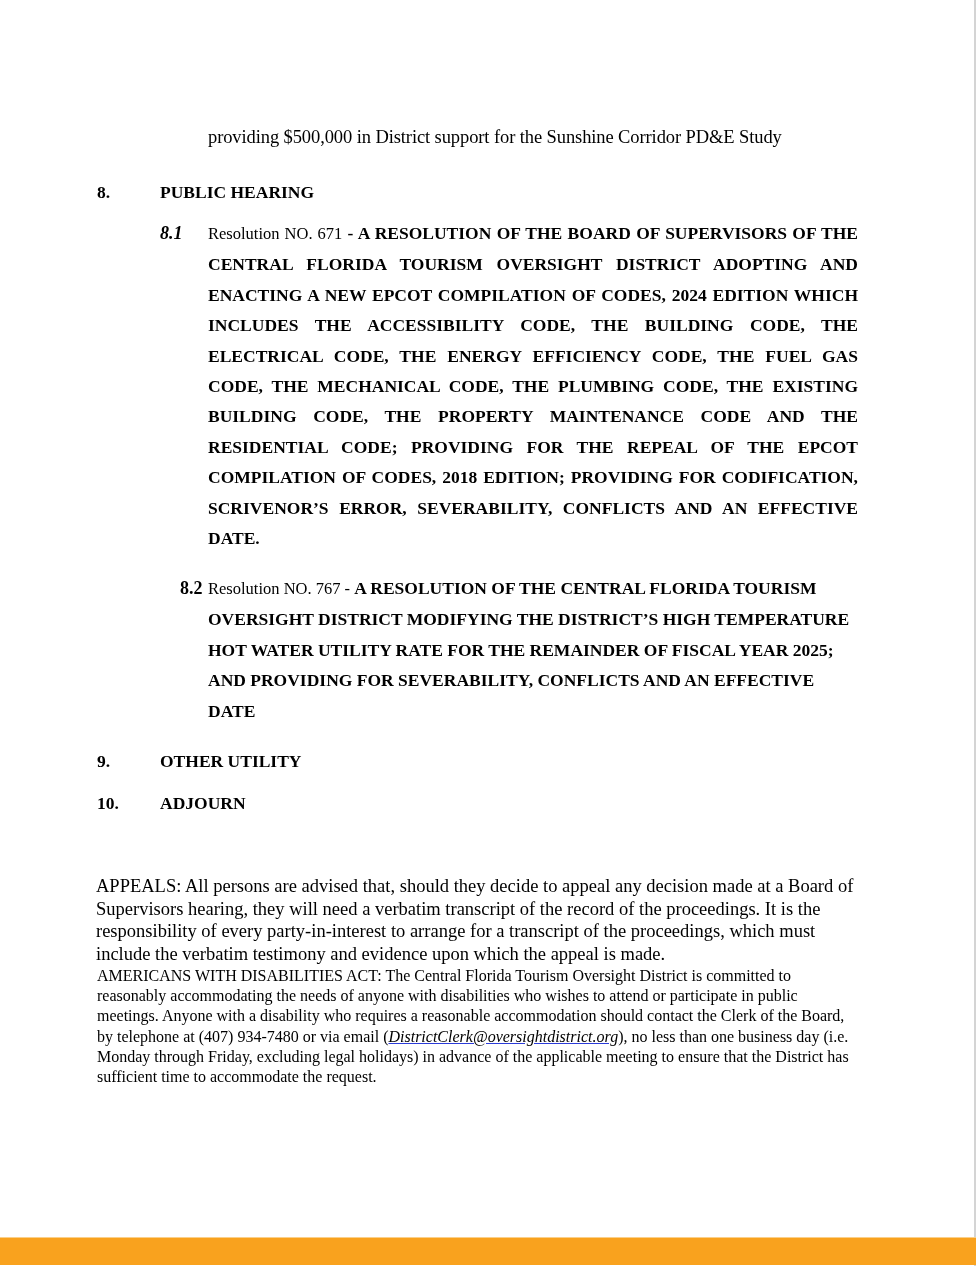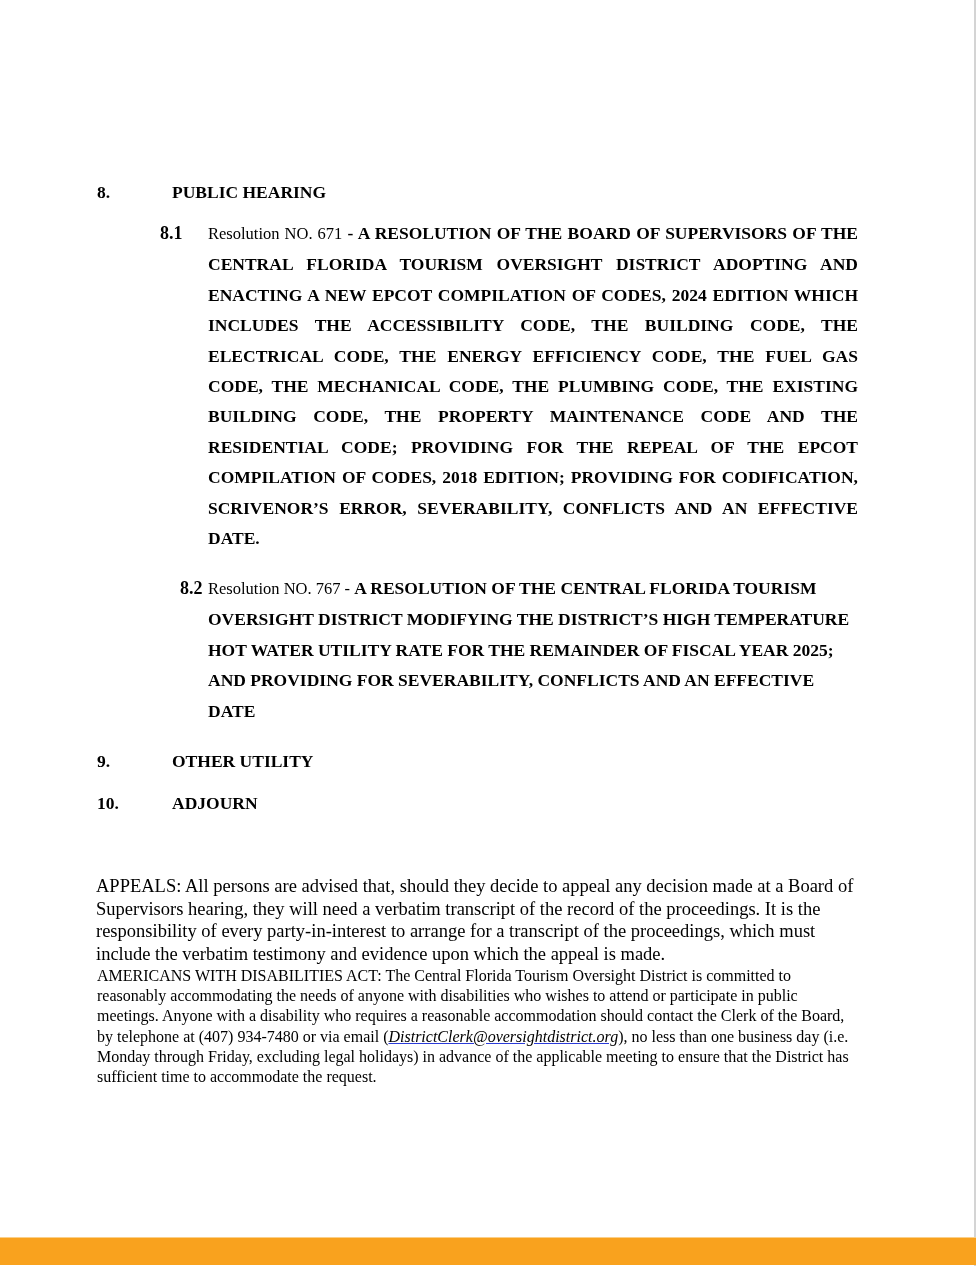--- a/index.html
+++ b/index.html
@@ -17,21 +17,21 @@
     }
     .abs { position: absolute; }
     .cont-line {
       left: 208px; top: 127px; font-size: 18.5px; letter-spacing: -0.1px;
       white-space: nowrap;
     }
     .sec-num {
       font-weight: bold; font-size: 17.5px;
     }
     .sec-title {
-      font-weight: bold; font-size: 17.5px; left: 172px;
+      font-weight: bold; font-size: 17.5px; left: 160px;
     }
     .sub-num { font-weight: bold; font-size: 18px; left: 160px; }
     .res-block {
       left: 208px; width: 650px; font-size: 17.5px; line-height: 30.4px;
       text-align: justify; text-align-last: left;
     }
     .res-block .plain { font-weight: normal; font-size: 16.5px; margin-top: 20px; }
     .res-block .bold { font-weight: bold; }
     .res-block.ragged { text-align: left; }
     .notice {
@@ -44,25 +44,26 @@
     .footer-bar {
       position: absolute; left: 0; top: 1237px; width: 976px; height: 28px;
       background: #f9a21e; border-top: 1px solid #fbd08a;
     }
   </style>
 </head>
 <body>
 
 <div class="page">
 
+  <div class="abs cont-line">providing $500,000 in District support for the Sunshine Corridor PD&amp;E Study</div>
 
   <div class="abs sec-num" style="left:97px; top:182px;">8.</div>
   <div class="abs sec-title" style="top:182px;">PUBLIC HEARING</div>
 
-  <div class="abs sub-num" style="top:223px;">8.1</div>
+  <div class="abs sub-num" style="top:223px;font-style:italic;">8.1</div>
   <div class="abs res-block" style="top:218px;">
     <span class="plain">Resolution NO. 671 </span><span class="bold">- A RESOLUTION OF THE BOARD OF SUPERVISORS OF THE CENTRAL FLORIDA TOURISM OVERSIGHT DISTRICT ADOPTING AND ENACTING A NEW EPCOT COMPILATION OF CODES, 2024 EDITION WHICH INCLUDES THE ACCESSIBILITY CODE, THE BUILDING CODE, THE ELECTRICAL CODE, THE ENERGY EFFICIENCY CODE, THE FUEL GAS CODE, THE MECHANICAL CODE, THE PLUMBING CODE, THE EXISTING BUILDING CODE, THE PROPERTY MAINTENANCE CODE AND THE RESIDENTIAL CODE; PROVIDING FOR THE REPEAL OF THE EPCOT COMPILATION OF CODES, 2018 EDITION; PROVIDING FOR CODIFICATION, SCRIVENOR’S ERROR, SEVERABILITY, CONFLICTS AND AN EFFECTIVE DATE.</span>
   </div>
 
   <div class="abs sub-num" style="top:578px;margin-left:20px;">8.2</div>
   <div class="abs res-block ragged" style="top:573px;">
     <span class="plain">Resolution NO. 767 - </span><span class="bold">A RESOLUTION OF THE CENTRAL FLORIDA TOURISM OVERSIGHT DISTRICT MODIFYING THE DISTRICT’S HIGH TEMPERATURE HOT WATER UTILITY RATE FOR THE REMAINDER OF FISCAL YEAR 2025; AND PROVIDING FOR SEVERABILITY, CONFLICTS AND AN EFFECTIVE DATE</span>
   </div>
 
   <div class="abs sec-num" style="left:97px; top:751px;">9.</div>

